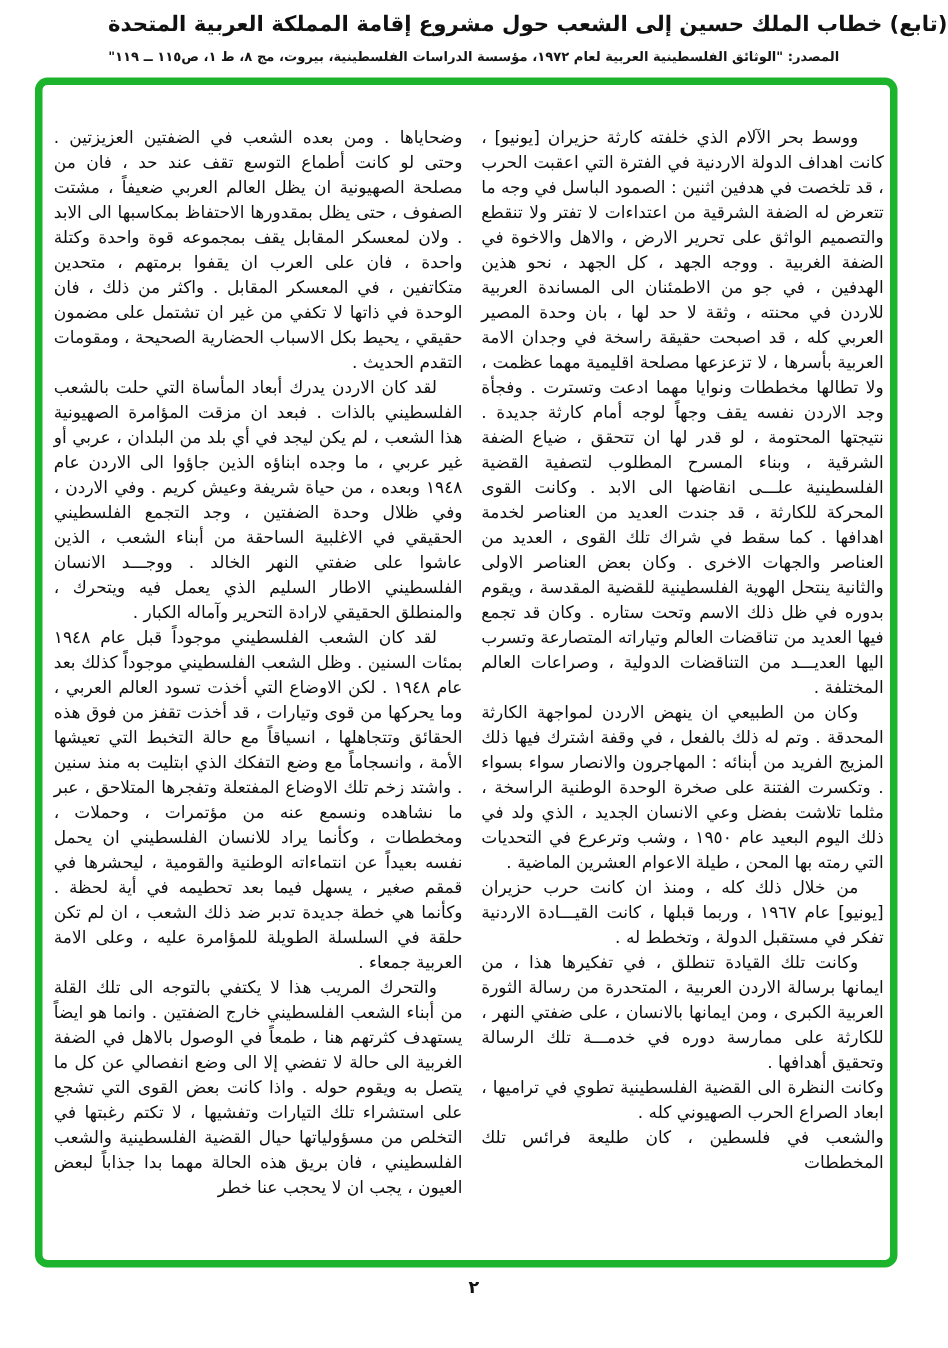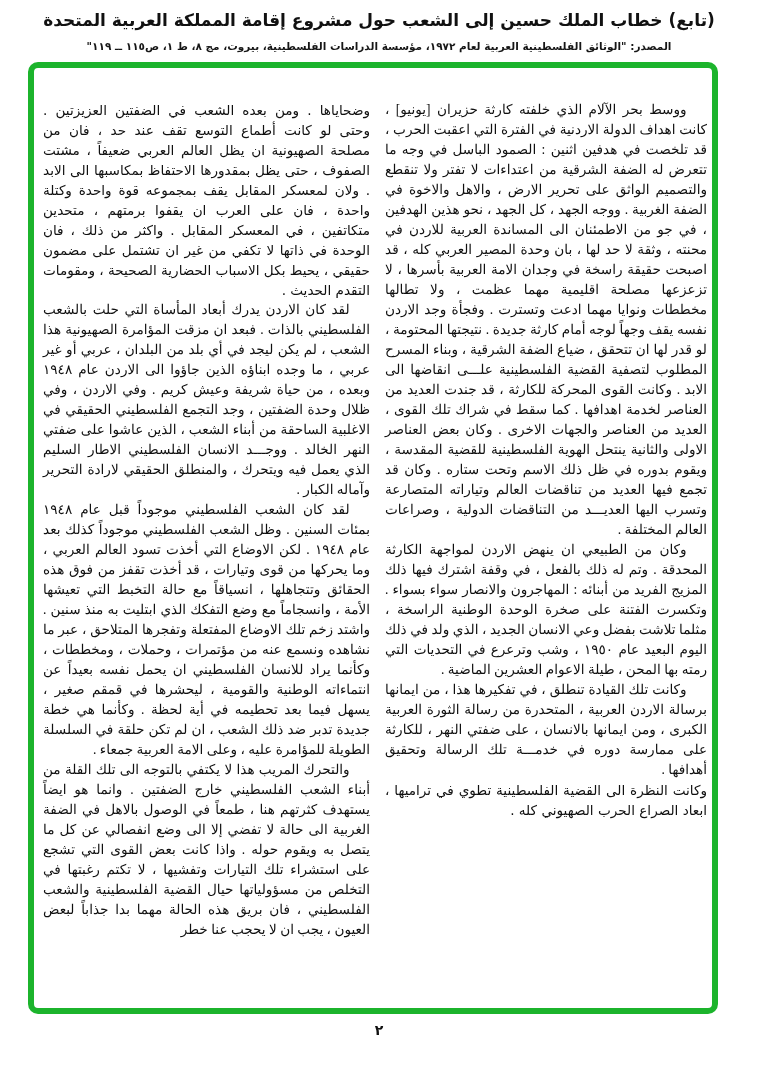--- a/index.html
+++ b/index.html
@@ -8,21 +8,21 @@
     position:relative;
     width:758px; height:1078px;
     background:#ffffff;
     font-family:"DejaVu Sans", sans-serif;
     color:#141414;
     overflow:hidden;
   }
   .doc-title {
     position:absolute;
     top:10px; left:0; right:0;
-    text-align:center;
+    text-align:right;
     direction:rtl;
     font-size:17px;
     font-weight:bold;
     color:#111111;
     letter-spacing:0px;
   }
   .doc-source {
     position:absolute;
     top:40px; left:0; right:0;
     text-align:center;
@@ -49,21 +49,21 @@
   .col {
     direction:rtl;
     text-align:justify;
     font-size:13.6px;
     line-height:20px;
     color:#101010;
   }
   .col-right { width:322px; flex:0 0 auto; }
   .col-left  { flex:1 1 auto; }
   .col p { margin:0; }
-  .col p.indent { text-indent:1.5em;font-family:Liberation Serif, serif; }
+  .col p.indent { text-indent:1.5em; }
   .page-number {
     position:absolute;
     top:1022px; left:0; right:0;
     text-align:center;
     font-size:14px;
     font-weight:bold;
     color:#111111;
   }
 </style>
 </head>
@@ -73,22 +73,24 @@
 
   <div class="doc-title">(تابع) خطاب الملك حسين إلى الشعب حول مشروع إقامة المملكة العربية المتحدة</div>
 
   <div class="doc-source">المصدر: "الوثائق الفلسطينية العربية لعام ١٩٧٢، مؤسسة الدراسات الفلسطينية، بيروت، مج ٨، ط ١، ص١١٥ ــ ١١٩"</div>
 
   <div class="green-box" style="border-color: rgb(28, 180, 44);">
     <div class="columns">
       <div class="col col-right">
           <p class="indent">ووسط بحر الآلام الذي خلفته كارثة حزيران [يونيو] ، كانت اهداف الدولة الاردنية في الفترة التي اعقبت الحرب ، قد تلخصت في هدفين اثنين : الصمود الباسل في وجه ما تتعرض له الضفة الشرقية من اعتداءات لا تفتر ولا تنقطع والتصميم الواثق على تحرير الارض ، والاهل والاخوة في الضفة الغربية . ووجه الجهد ، كل الجهد ، نحو هذين الهدفين ، في جو من الاطمئنان الى المساندة العربية للاردن في محنته ، وثقة لا حد لها ، بان وحدة المصير العربي كله ، قد اصبحت حقيقة راسخة في وجدان الامة العربية بأسرها ، لا تزعزعها مصلحة اقليمية مهما عظمت ، ولا تطالها مخططات ونوايا مهما ادعت وتسترت . وفجأة وجد الاردن نفسه يقف وجهاً لوجه أمام كارثة جديدة . نتيجتها المحتومة ، لو قدر لها ان تتحقق ، ضياع الضفة الشرقية ، وبناء المسرح المطلوب لتصفية القضية الفلسطينية علـــى انقاضها الى الابد . وكانت القوى المحركة للكارثة ، قد جندت العديد من العناصر لخدمة اهدافها . كما سقط في شراك تلك القوى ، العديد من العناصر والجهات الاخرى . وكان بعض العناصر الاولى والثانية ينتحل الهوية الفلسطينية للقضية المقدسة ، ويقوم بدوره في ظل ذلك الاسم وتحت ستاره . وكان قد تجمع فيها العديد من تناقضات العالم وتياراته المتصارعة وتسرب اليها العديـــد من التناقضات الدولية ، وصراعات العالم المختلفة .</p>
           <p class="indent">وكان من الطبيعي ان ينهض الاردن لمواجهة الكارثة المحدقة . وتم له ذلك بالفعل ، في وقفة اشترك فيها ذلك المزيج الفريد من أبنائه : المهاجرون والانصار سواء بسواء . وتكسرت الفتنة على صخرة الوحدة الوطنية الراسخة ، مثلما تلاشت بفضل وعي الانسان الجديد ، الذي ولد في ذلك اليوم البعيد عام ١٩٥٠ ، وشب وترعرع في التحديات التي رمته بها المحن ، طيلة الاعوام العشرين الماضية .</p>
+          <p class="indent">من خلال ذلك كله ، ومنذ ان كانت حرب حزيران [يونيو] عام ١٩٦٧ ، وربما قبلها ، كانت القيـــادة الاردنية تفكر في مستقبل الدولة ، وتخطط له .</p>
           <p class="indent">وكانت تلك القيادة تنطلق ، في تفكيرها هذا ، من ايمانها برسالة الاردن العربية ، المتحدرة من رسالة الثورة العربية الكبرى ، ومن ايمانها بالانسان ، على ضفتي النهر ، للكارثة على ممارسة دوره في خدمـــة تلك الرسالة وتحقيق أهدافها .</p>
           <p class="">وكانت النظرة الى القضية الفلسطينية تطوي في تراميها ، ابعاد الصراع الحرب الصهيوني كله .</p>
+          <p class="">والشعب في فلسطين ، كان طليعة فرائس تلك المخططات</p>
         </div>
       <div class="col col-left">
           <p class="">وضحاياها . ومن بعده الشعب في الضفتين العزيزتين . وحتى لو كانت أطماع التوسع تقف عند حد ، فان من مصلحة الصهيونية ان يظل العالم العربي ضعيفاً ، مشتت الصفوف ، حتى يظل بمقدورها الاحتفاظ بمكاسبها الى الابد . ولان لمعسكر المقابل يقف بمجموعه قوة واحدة وكتلة واحدة ، فان على العرب ان يقفوا برمتهم ، متحدين متكاتفين ، في المعسكر المقابل . واكثر من ذلك ، فان الوحدة في ذاتها لا تكفي من غير ان تشتمل على مضمون حقيقي ، يحيط بكل الاسباب الحضارية الصحيحة ، ومقومات التقدم الحديث .</p>
           <p class="indent">لقد كان الاردن يدرك أبعاد المأساة التي حلت بالشعب الفلسطيني بالذات . فبعد ان مزقت المؤامرة الصهيونية هذا الشعب ، لم يكن ليجد في أي بلد من البلدان ، عربي أو غير عربي ، ما وجده ابناؤه الذين جاؤوا الى الاردن عام ١٩٤٨ وبعده ، من حياة شريفة وعيش كريم . وفي الاردن ، وفي ظلال وحدة الضفتين ، وجد التجمع الفلسطيني الحقيقي في الاغلبية الساحقة من أبناء الشعب ، الذين عاشوا على ضفتي النهر الخالد . ووجـــد الانسان الفلسطيني الاطار السليم الذي يعمل فيه ويتحرك ، والمنطلق الحقيقي لارادة التحرير وآماله الكبار .</p>
           <p class="indent">لقد كان الشعب الفلسطيني موجوداً قبل عام ١٩٤٨ بمئات السنين . وظل الشعب الفلسطيني موجوداً كذلك بعد عام ١٩٤٨ . لكن الاوضاع التي أخذت تسود العالم العربي ، وما يحركها من قوى وتيارات ، قد أخذت تقفز من فوق هذه الحقائق وتتجاهلها ، انسياقاً مع حالة التخبط التي تعيشها الأمة ، وانسجاماً مع وضع التفكك الذي ابتليت به منذ سنين . واشتد زخم تلك الاوضاع المفتعلة وتفجرها المتلاحق ، عبر ما نشاهده ونسمع عنه من مؤتمرات ، وحملات ، ومخططات ، وكأنما يراد للانسان الفلسطيني ان يحمل نفسه بعيداً عن انتماءاته الوطنية والقومية ، ليحشرها في قمقم صغير ، يسهل فيما بعد تحطيمه في أية لحظة . وكأنما هي خطة جديدة تدبر ضد ذلك الشعب ، ان لم تكن حلقة في السلسلة الطويلة للمؤامرة عليه ، وعلى الامة العربية جمعاء .</p>
           <p class="indent">والتحرك المريب هذا لا يكتفي بالتوجه الى تلك القلة من أبناء الشعب الفلسطيني خارج الضفتين . وانما هو ايضاً يستهدف كثرتهم هنا ، طمعاً في الوصول بالاهل في الضفة الغربية الى حالة لا تفضي إلا الى وضع انفصالي عن كل ما يتصل به ويقوم حوله . واذا كانت بعض القوى التي تشجع على استشراء تلك التيارات وتفشيها ، لا تكتم رغبتها في التخلص من مسؤولياتها حيال القضية الفلسطينية والشعب الفلسطيني ، فان بريق هذه الحالة مهما بدا جذاباً لبعض العيون ، يجب ان لا يحجب عنا خطر</p>
         </div>
     </div>
   </div>
 

